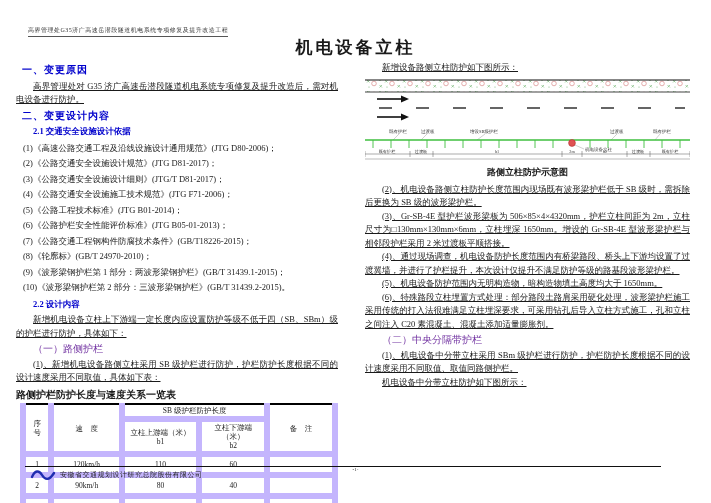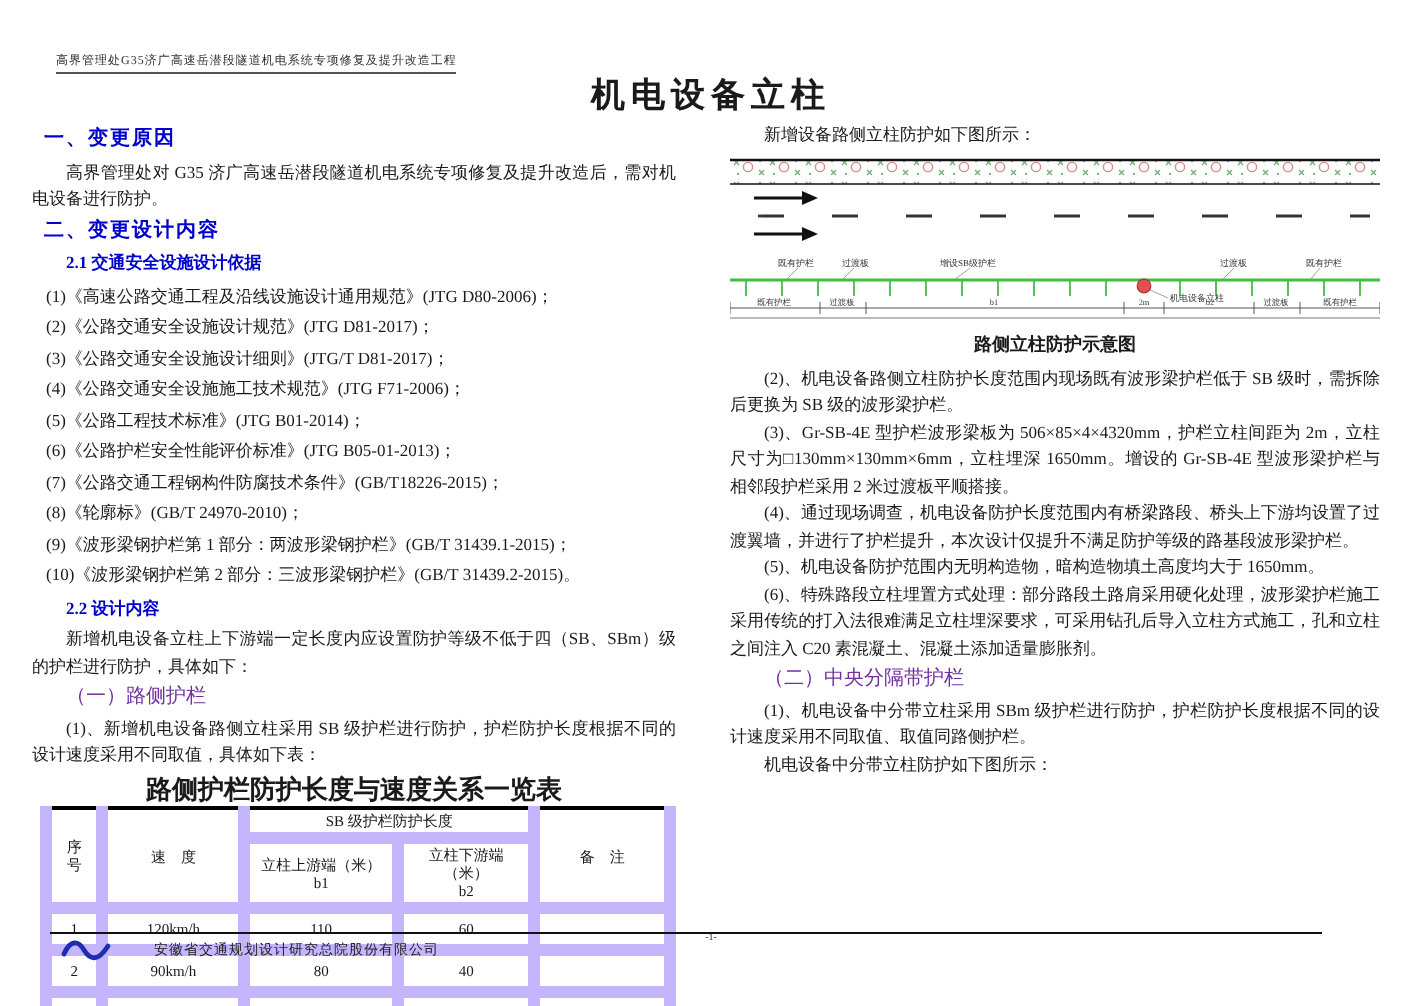--- a/index.html
+++ b/index.html
@@ -8,34 +8,34 @@
   .doc-header{position:absolute;top:26px;left:28px;font-size:6px;color:#333;
               border-bottom:1px solid #555;padding-bottom:1px;letter-spacing:.5px;}
   .doc-title{position:absolute;top:36px;left:0;width:100%;text-align:center;
              font-size:17px;font-weight:bold;letter-spacing:3px;}
   .columns{position:absolute;top:61px;left:16px;width:662px;display:flex;gap:27px;}
   .col{width:325px;font-size:8.5px;line-height:13.5px;text-align:justify;}
   .h-blue{color:#0000cc;font-weight:bold;}
   .h1{font-size:10px;margin:2px 0 3px 6px;letter-spacing:1px;}
   .h2{font-size:8.5px;margin:2px 0 2px 17px;}
   .h-purple{color:#7030a0;margin:2px 0 2px 17px;font-size:10px;}
-  p.body{margin:0;text-indent:2em;}
+  p.body{margin:0;text-indent:2em;text-decoration:underline;}
   .ref{line-height:15.5px;padding-left:7px;}
-  .tbl-title{text-align:center;font-weight:bold;font-size:13px;margin:3px 0 2px 0;}
+  .tbl-title{font-weight:bold;font-size:10px;margin:3px 0 2px 0;}
   table.spec{border-collapse:collapse;width:318px;margin-left:4px;font-size:7.5px;
              line-height:9px;text-align:center;}
   table.spec td,table.spec th{border:6px solid #c4b5fd;font-weight:normal;padding:1px 2px;}
   table.spec tr.top-edge th{border-top:2px solid #000;}
   table.spec tr.bottom-edge td{border-bottom:2px solid #000;}
   table.spec td.val{height:13px;}
   .figure-wrap{margin:3px 0 0 0;}
   .fig-caption{text-align:center;font-weight:bold;font-size:9px;margin:2px 0 3px 0;}
   .footer-rule{position:absolute;top:466px;left:25px;width:636px;border-top:1px solid #111;}
   .page-num{position:absolute;top:467px;left:0;width:711px;text-align:center;font-size:5px;color:#333;}
-  .footer{position:absolute;top:468px;left:30px;display:flex;align-items:center;gap:21px;}
+  .footer{position:absolute;top:468px;left:30px;display:flex;align-items:center;gap:4px;}
   .footer .company{font-size:7px;letter-spacing:.5px;color:#222;}
   svg text{font-family:"Liberation Serif","DejaVu Serif",serif;}
 </style>
 </head>
 <body>
 
 <div class="page">
 
   <div class="doc-header">高界管理处G35济广高速岳潜段隧道机电系统专项修复及提升改造工程</div>
 

